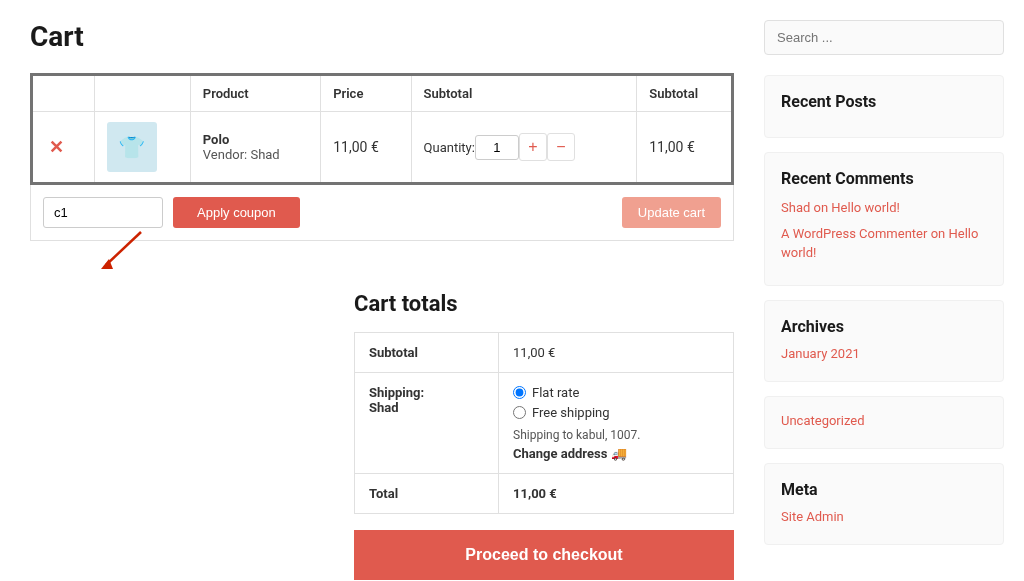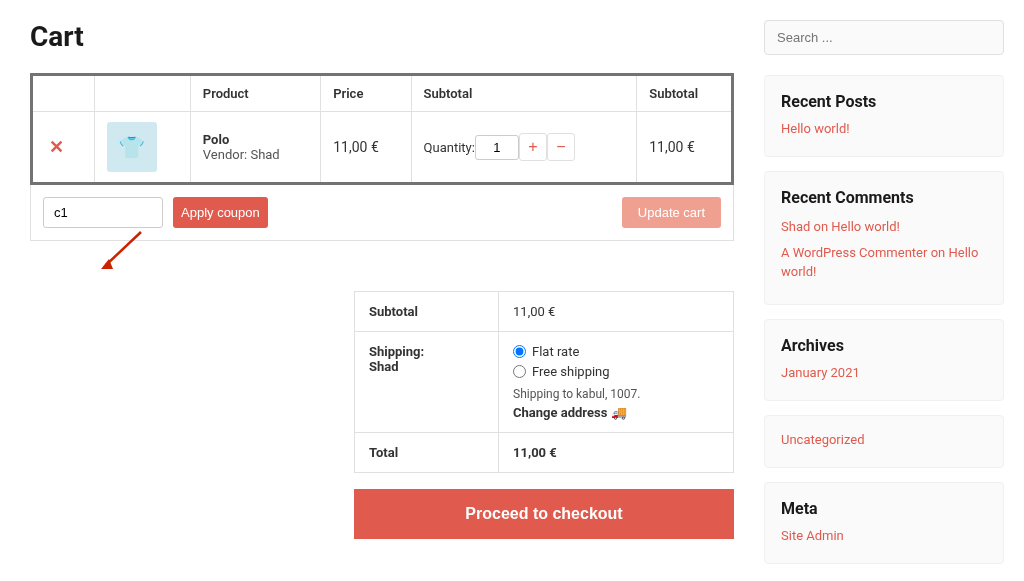--- a/index.html
+++ b/index.html
@@ -129,21 +129,21 @@
       border-radius: 3px;
       padding: 7px 10px;
       font-size: 13px;
       width: 120px;
     }
     .apply-coupon-btn {
       background: #e05a4e;
       color: #fff;
       border: none;
       border-radius: 3px;
-      padding: 8px 8px;
+      padding: 8px 24px;
       font-size: 13px;
       cursor: pointer;
       font-weight: 500;
     }
     .update-cart-btn {
       margin-left: auto;
       background: #f0a090;
       color: #fff;
       border: none;
       border-radius: 3px;
@@ -329,20 +329,21 @@
 
       <div class="arrow-container" style="position:absolute; left:60px; bottom:-35px;">
         <svg width="60" height="45" viewBox="0 0 60 45">
           <line x1="50" y1="5" x2="15" y2="38" stroke="#cc2200" stroke-width="2.5"></line>
           <polygon points="10,42 18,32 22,42" fill="#cc2200"></polygon>
         </svg>
       </div>
     </div>
 
     <div class="cart-totals-section">
+      <h2 class="cart-totals-title">Cart totals</h2>
       <table class="totals-table">
         <tbody>
           <tr>
             <td>Subtotal</td>
             <td>11,00 €</td>
           </tr>
           <tr>
             <td>
               <span>Shipping:<br>Shad</span>
             </td>
@@ -375,21 +376,20 @@
   </div>
 
   <div class="sidebar">
 
     <div class="sidebar-search">
       <input type="text" placeholder="Search ..." style="">
     </div>
 
     <div class="sidebar-section">
       <div class="sidebar-section-title">Recent Posts</div>
-      <a class="sidebar-link">Hello world!</a>
     </div>
 
     <div class="sidebar-section">
       <div class="sidebar-section-title">Recent Comments</div>
       <div class="sidebar-comment">
         <span style="color:#e05a4e;cursor:pointer;">Shad</span>
         <span>on Hello world!</span>
       </div>
       <div class="sidebar-comment">
         <span style="color:#e05a4e;cursor:pointer;">A WordPress Commenter</span>

